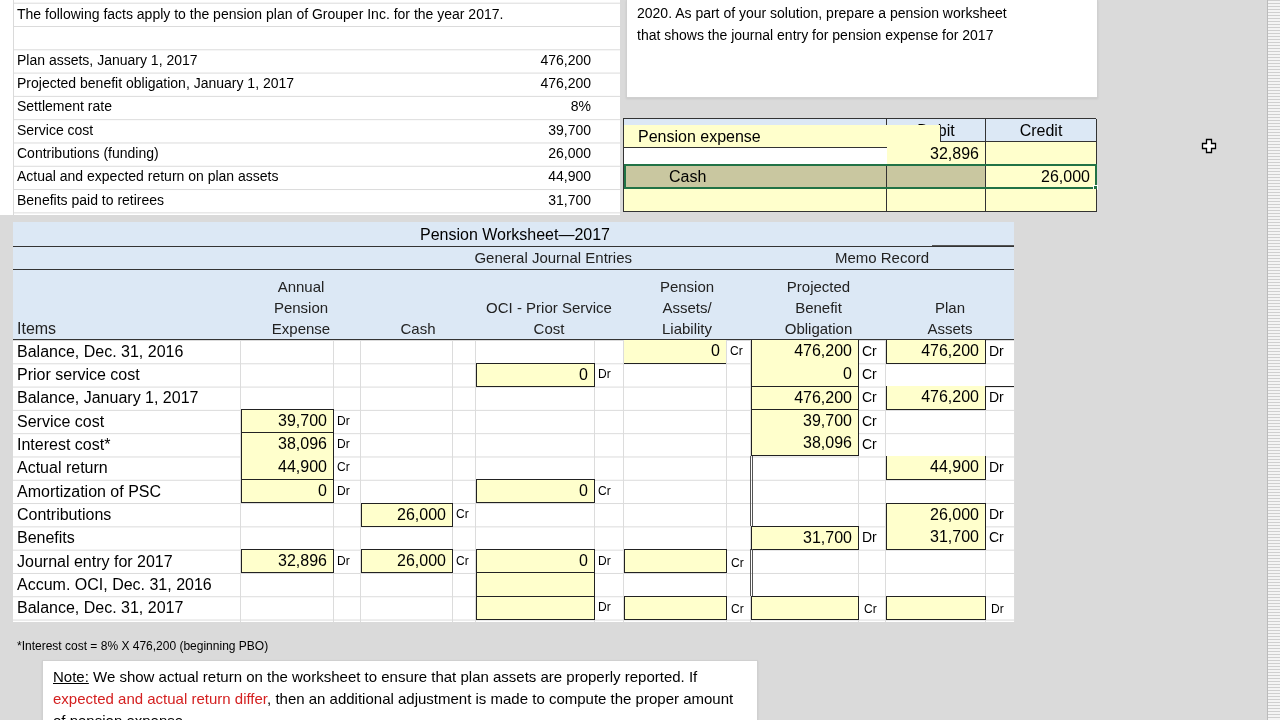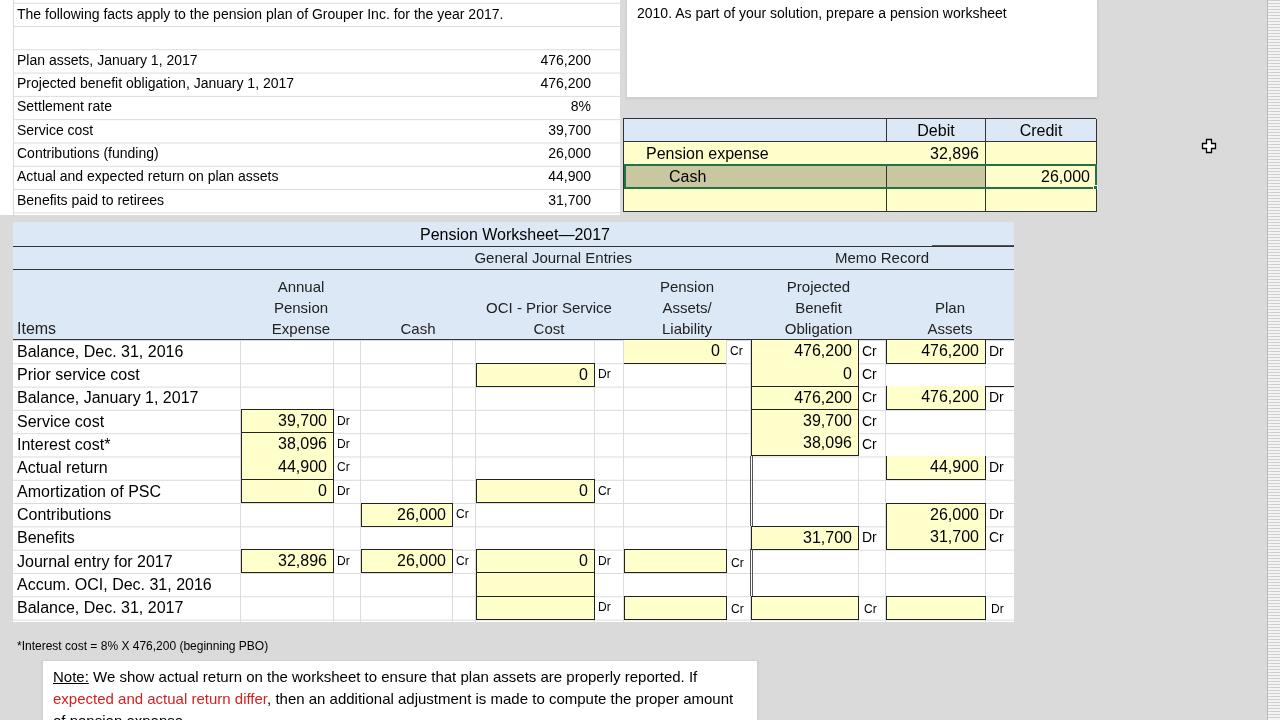--- a/index.html
+++ b/index.html
@@ -66,29 +66,30 @@
   <div class="abs facts-val" style="top:142px;">26,000</div>
   <div class="abs facts-label" style="top:165px;">Actual and expected return on plan assets</div>
   <div class="abs facts-val" style="top:165px;">44,900</div>
   <div class="abs facts-label" style="top:189px;">Benefits paid to retirees</div>
   <div class="abs facts-val" style="top:189px;">31,700</div>
 
   <div class="abs" style="left:13px;top:0;width:607px;height:215px;background-image:linear-gradient(to bottom,#dadada 1px,transparent 1px);background-size:100% 23.3px;background-position:0 26px;border-left:1px solid #dadada;"></div>
 </div>
 
 <div class="abs textbox" style="left:626px;top:0;width:472px;height:98px;border-top:none;">
-  <div>2010. As part of your solution, prepare a pension worksheet</div>
+  <div>2020. As part of your solution, prepare a pension worksheet</div>
+  <div>that shows the journal entry for pension expense for 2017</div>
 </div>
 
 <div class="abs" style="left:623px;top:118px;width:473px;height:94px;border:1px solid #333;border-right:none;border-bottom:none;background:#fff;">
   <div class="abs je-cell je-head" style="left:0;top:0;width:263px;"></div>
   <div class="abs je-cell je-head" style="left:263px;top:0;width:99px;text-align:center;">Debit</div>
   <div class="abs je-cell je-head" style="left:362px;top:0;width:111px;text-align:center;">Credit</div>
 
-  <div class="abs je-cell yellow" style="left:0;top:23px;width:317px;padding-left:22px;">Pension expense</div>
+  <div class="abs je-cell yellow" style="left:0;top:6px;width:317px;padding-left:14px;">Pension expense</div>
   <div class="abs je-cell yellow" style="left:263px;top:23px;width:99px;text-align:right;">32,896</div>
   <div class="abs je-cell yellow" style="left:362px;top:23px;width:111px;text-align:right;"></div>
 
   <div class="abs je-cell" style="left:0;top:46px;width:263px;padding-left:45px;background:#c9c7a0;">Cash</div>
   <div class="abs je-cell" style="left:263px;top:46px;width:99px;text-align:right;background:#c9c7a0;"></div>
   <div class="abs je-cell yellow" style="left:362px;top:46px;width:111px;text-align:right;">26,000</div>
   <div class="abs" style="left:0;top:45px;width:473px;height:25px;border:2px solid #217346;pointer-events:none;"></div>
   <div class="abs" style="left:469px;top:66px;width:5px;height:5px;background:#217346;border:1px solid #fff;"></div>
 
   <div class="abs je-cell yellow" style="left:0;top:70px;width:263px;"></div>

